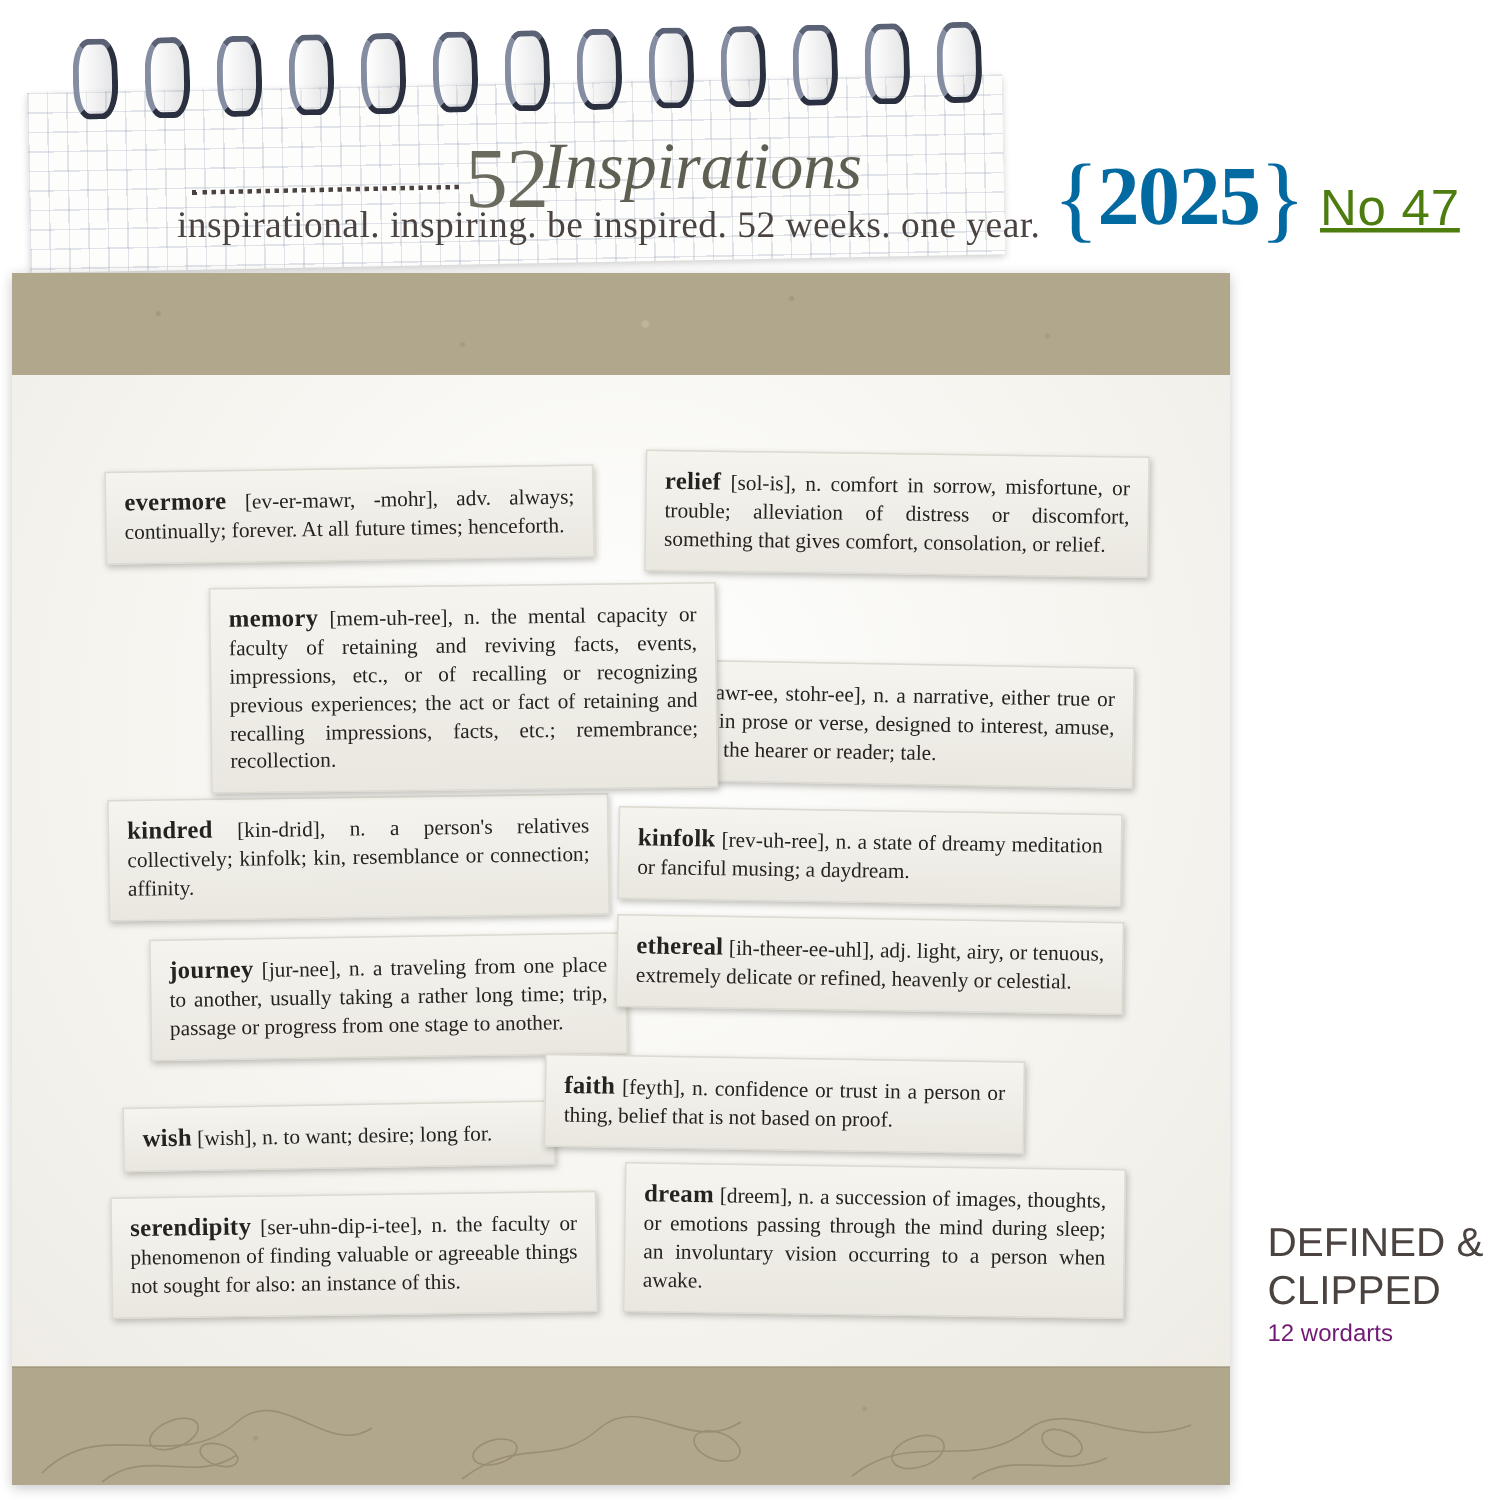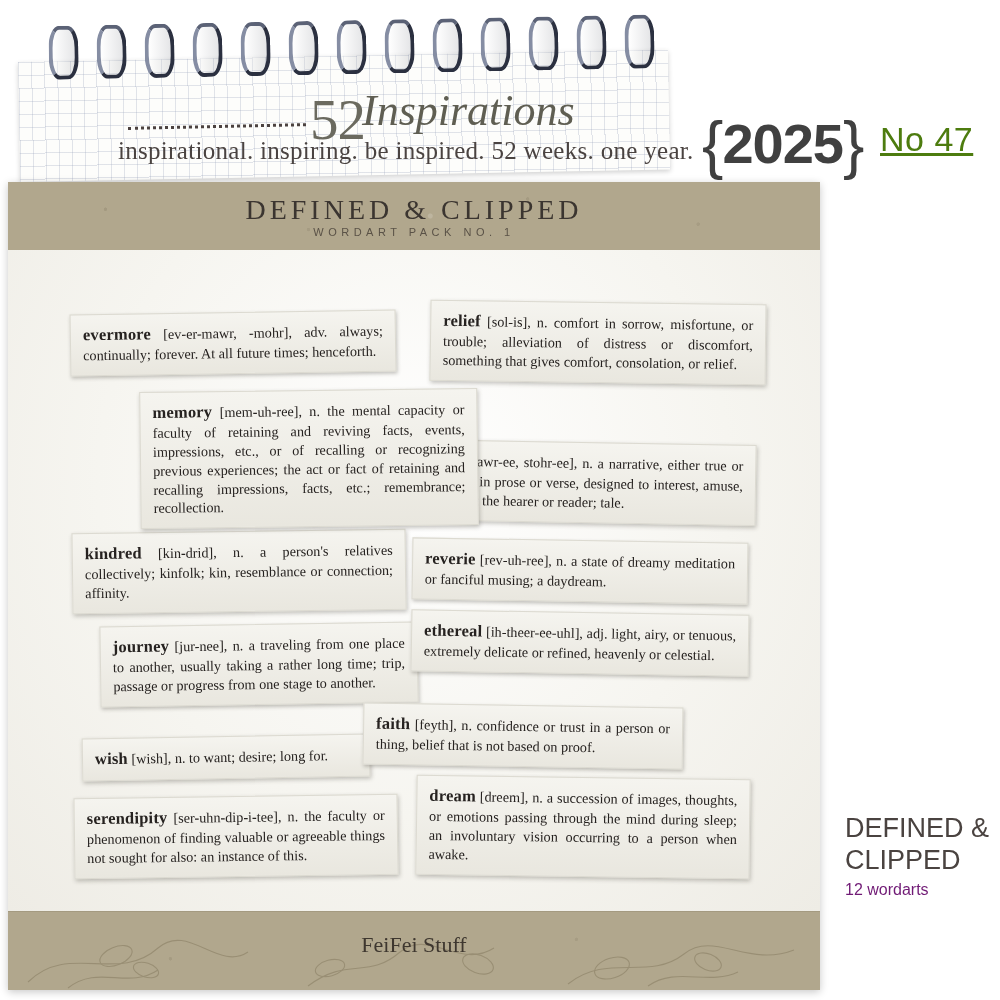--- a/index.html
+++ b/index.html
@@ -100,25 +100,25 @@
     top: 52px;
     font-family: "Liberation Serif", serif;
     font-size: 25px;
     color: #4a4341;
     letter-spacing: .3px;
     white-space: nowrap;
   }
   #year-wrap {
     position: absolute;
     left: 592px;
-    top: 23px;
-    font-family: Liberation Sans, sans-serif;
+    top: 10px;
+    font-family: Liberation Serif, serif;
     font-weight: bold;
     font-size: 56px;
-    color: #404040;
+    color: #0369a1;
     letter-spacing: -1px;
     white-space: nowrap;
   }
   #year-wrap .brace { font-weight: normal; font-size: 64px; vertical-align: -4px; }
   #issue-no {
     position: absolute;
     left: 770px;
     top: 35px;
     font-family: "Liberation Sans", sans-serif;
     font-size: 34px;
@@ -284,22 +284,20 @@
   <div id="tagline">inspirational. inspiring. be inspired. 52 weeks. one year.</div>
   <div id="year-wrap">
     <span class="brace">{</span><span>2025</span><span class="brace">}</span>
   </div>
   <div id="issue-no">No 47</div>
 </div>
 
 <div id="card">
 
   <div id="card-header">
-    <div id="pack-title">DEFINED &amp; CLIPPED</div>
-    <div id="pack-sub">WORDART PACK NO. 1</div>
   </div>
 
   <div id="card-body">
 
     <div class="clip" style="left:62px; top:62px; width:300px; transform:rotate(-0.9deg);">
       <span class="w">evermore</span><span> [ev-er-mawr, -mohr],  adv.  always; continually; forever. At all future times; henceforth.</span>
     </div>
 
     <div class="clip" style="left:422px; top:52px; width:310px; transform:rotate(0.8deg);">
       <span class="w">relief</span><span> [sol-is],  n.  comfort in sorrow, misfortune, or trouble; alleviation of distress or discomfort, something that gives comfort, consolation, or relief.</span>
@@ -311,21 +309,21 @@
 
     <div class="clip" style="left:400px; top:192px; width:322px; transform:rotate(1deg); z-index:2;">
       <span class="w">story</span><span> [stawr-ee, stohr-ee],  n.  a narrative, either true or fictitious, in prose or verse, designed to interest, amuse, or instruct the hearer or reader; tale.</span>
     </div>
 
     <div class="clip" style="left:64px; top:281px; width:308px; transform:rotate(-0.8deg);">
       <span class="w">kindred</span><span> [kin-drid],  n.  a person's relatives collectively; kinfolk; kin, resemblance or connection; affinity.</span>
     </div>
 
     <div class="clip" style="left:404px; top:290px; width:310px; transform:rotate(0.9deg);">
-      <span class="w">reverie</span><span> [rev-uh-ree],  n.  a state of dreamy meditation or fanciful musing; a daydream.</span>
+      <span class="w">kinfolk</span><span> [rev-uh-ree],  n.  a state of dreamy meditation or fanciful musing; a daydream.</span>
     </div>
 
     <div class="clip" style="left:92px; top:374px; width:292px; transform:rotate(-0.9deg);">
       <span class="w">journey</span><span> [jur-nee],  n.  a traveling from one place to another, usually taking a rather long time; trip, passage or progress from one stage to another.</span>
     </div>
 
     <div class="clip" style="left:403px; top:362px; width:312px; transform:rotate(0.9deg);">
       <span class="w">ethereal</span><span> [ih-theer-ee-uhl],  adj.  light, airy, or tenuous, extremely delicate or refined, heavenly or celestial.</span>
     </div>
 
@@ -356,21 +354,20 @@
         <ellipse cx="138" cy="58" rx="13" ry="7" transform="rotate(18 138 58)"></ellipse>
         <path d="M300 74 C340 44 360 68 392 40 C420 16 452 58 486 36"></path>
         <ellipse cx="322" cy="56" rx="15" ry="8" transform="rotate(-15 322 56)"></ellipse>
         <ellipse cx="470" cy="52" rx="16" ry="9" transform="rotate(20 470 52)"></ellipse>
         <path d="M560 72 C600 40 640 70 676 42 C706 18 740 56 786 38"></path>
         <ellipse cx="604" cy="56" rx="18" ry="10" transform="rotate(-18 604 56)"></ellipse>
         <ellipse cx="700" cy="50" rx="14" ry="8" transform="rotate(22 700 50)"></ellipse>
         <path d="M640 74 C668 54 700 74 730 60"></path>
       </g>
     </svg>
-    <div id="brand">FeiFei Stuff</div>
   </div>
 
 </div>
 
 <div id="side-caption">
   <div id="side-title">
     <div>DEFINED &amp;</div>
     <div>CLIPPED</div>
   </div>
   <div id="side-count">12 wordarts</div>

